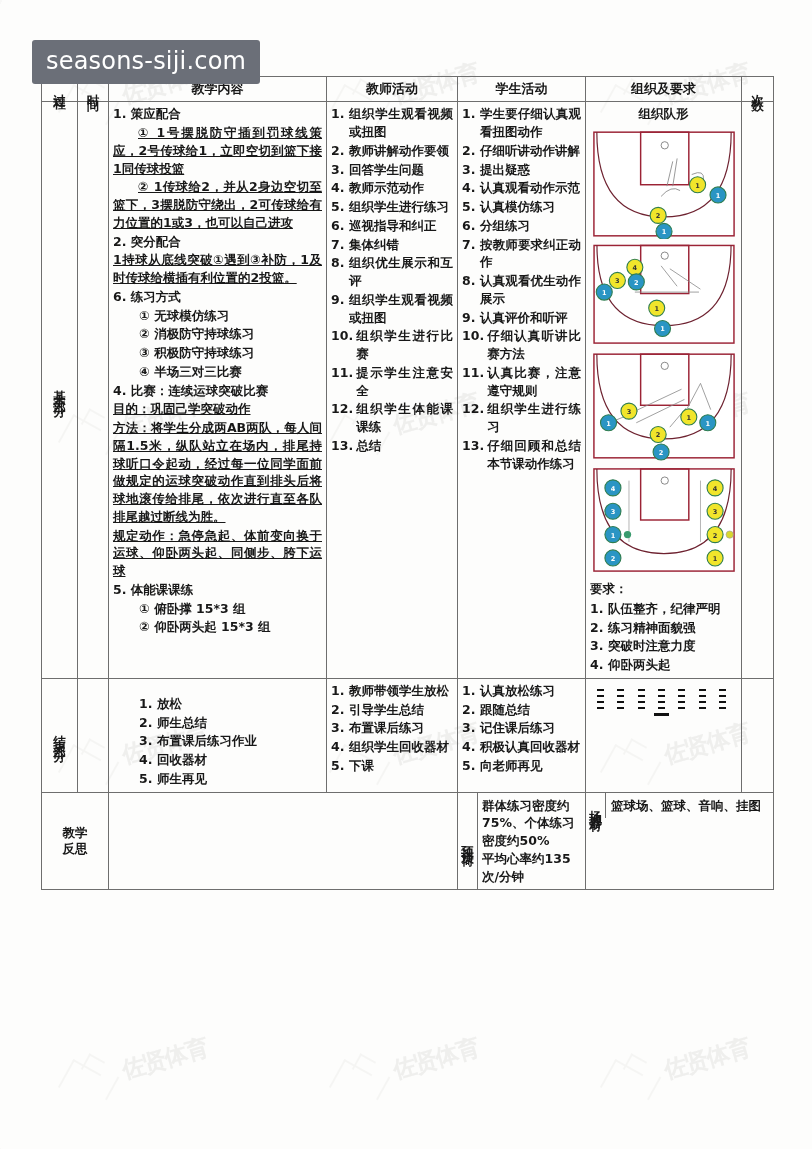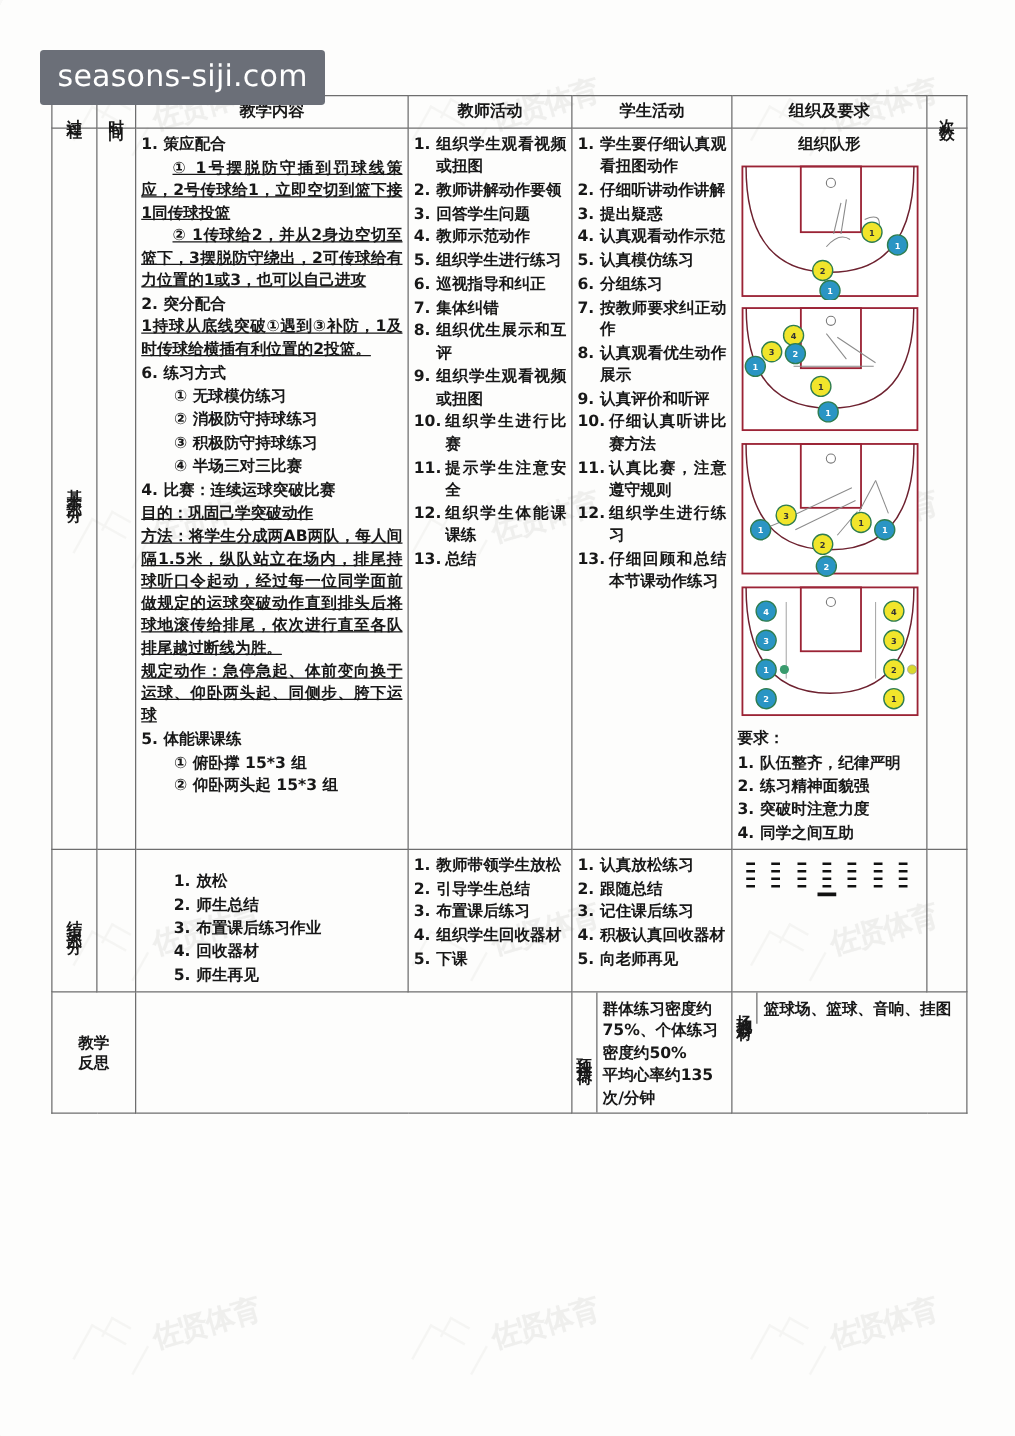--- a/index.html
+++ b/index.html
@@ -539,21 +539,21 @@
           <li>
                   <span class="n">2.</span>
                   <span class="t">练习精神面貌强</span>
                 </li>
           <li>
                   <span class="n">3.</span>
                   <span class="t">突破时注意力度</span>
                 </li>
           <li>
                   <span class="n">4.</span>
-                  <span class="t">同学之间互助</span>
+                  <span class="t">仰卧两头起</span>
                 </li>
         </ul>
       </div>
     </td>
 
     <td class="vcell"></td>
   </tr>
 
   <tr>
     <td class="vcell">

